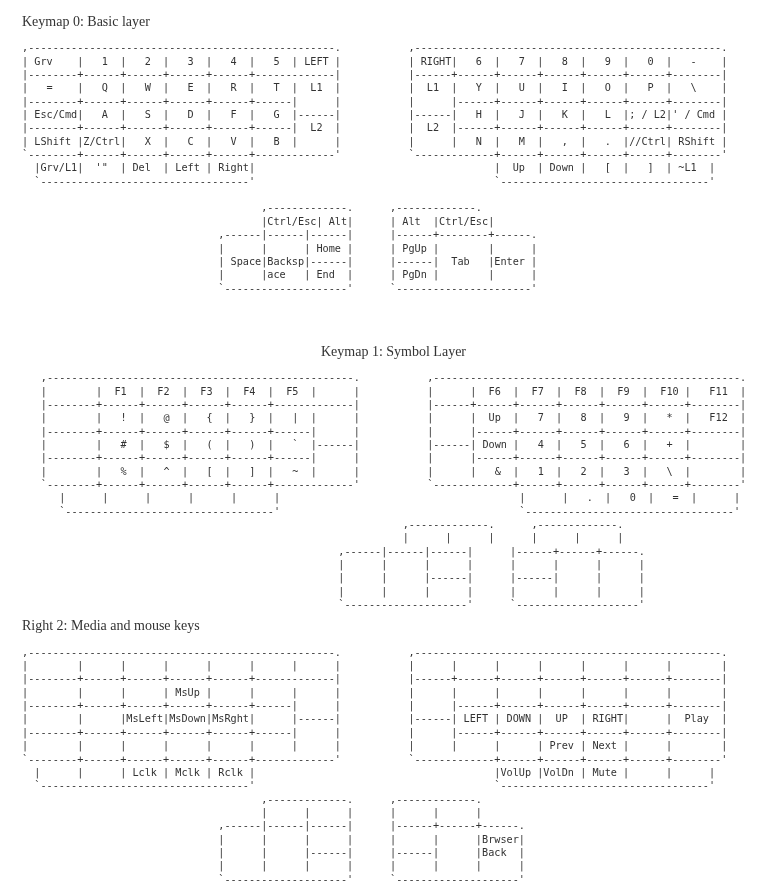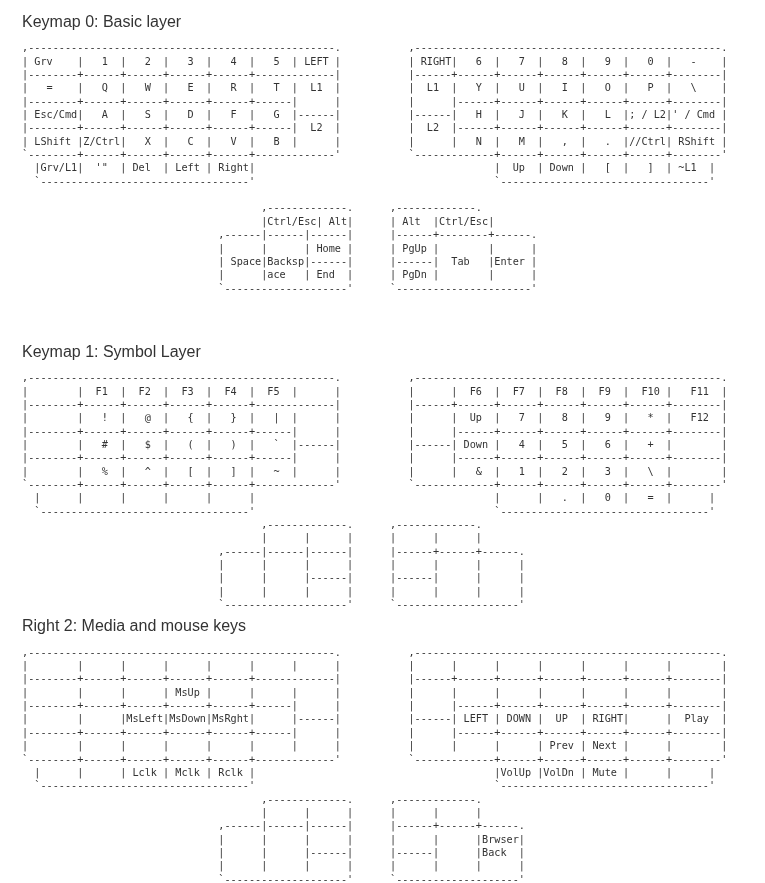--- a/index.html
+++ b/index.html
@@ -7,38 +7,38 @@
     padding: 0;
     background: #ffffff;
   }
   body {
     padding: 15px 0 0 22px;
   }
   .doc {
     color: #333333;
   }
   .km-title {
-    font-family: Liberation Sans, sans-serif;
-    font-size: 16px;
+    font-family: Liberation Serif, serif;
+    font-size: 14px;
     line-height: 13.35px;
     white-space: pre;
     color: #333333;
     margin: 0 0 13px 0;
   }
   pre.km-art {
     font-family: "DejaVu Sans Mono", "Liberation Mono", monospace;
     font-size: 10.2px;
     line-height: 13.35px;
     white-space: pre;
     color: #333333;
     margin: 0;
   }
   .km-block { margin: 0; }
   .km-block.km0 { margin-bottom: 50px; }
-  .km-block.km1 { margin-bottom: 8px; }
+  .km-block.km1 { margin-bottom: 8px; text-align: center; }
   .km-block.km2 { margin-bottom: 0; }
 </style>
 </head>
 <body style="background: rgb(255, 255, 255);">
 
 <div class="doc">
 
   <div class="km-block km0">
     <div class="km-title">Keymap 0: Basic layer</div>
     <pre class="km-art">,--------------------------------------------------.           ,--------------------------------------------------.

